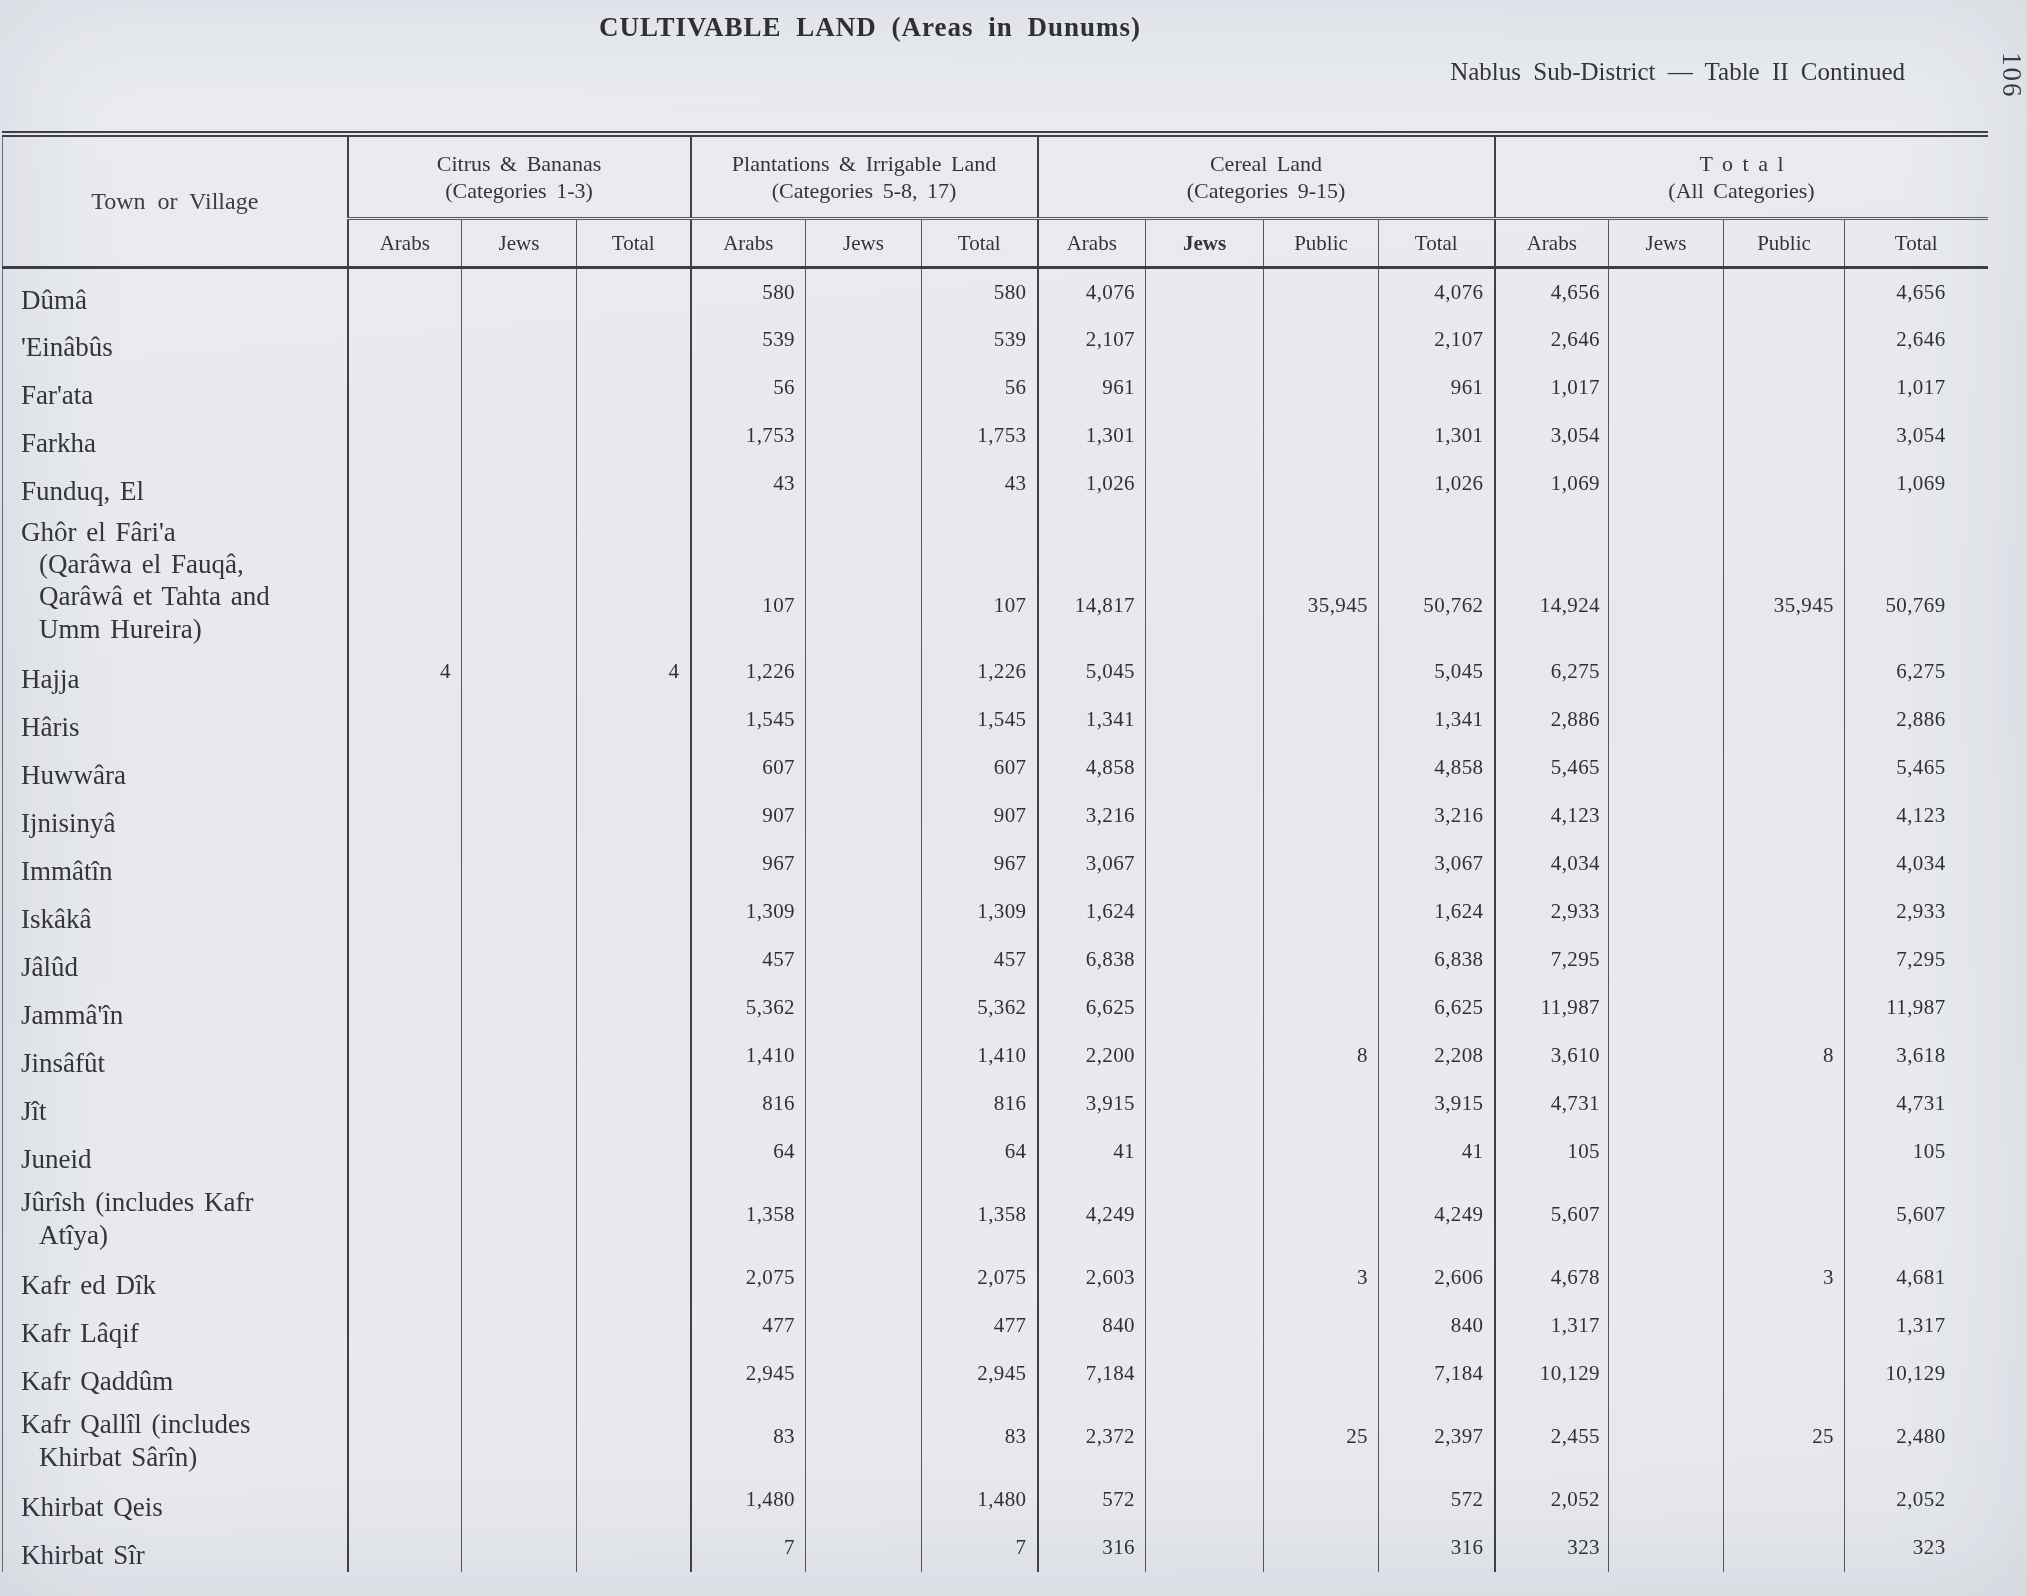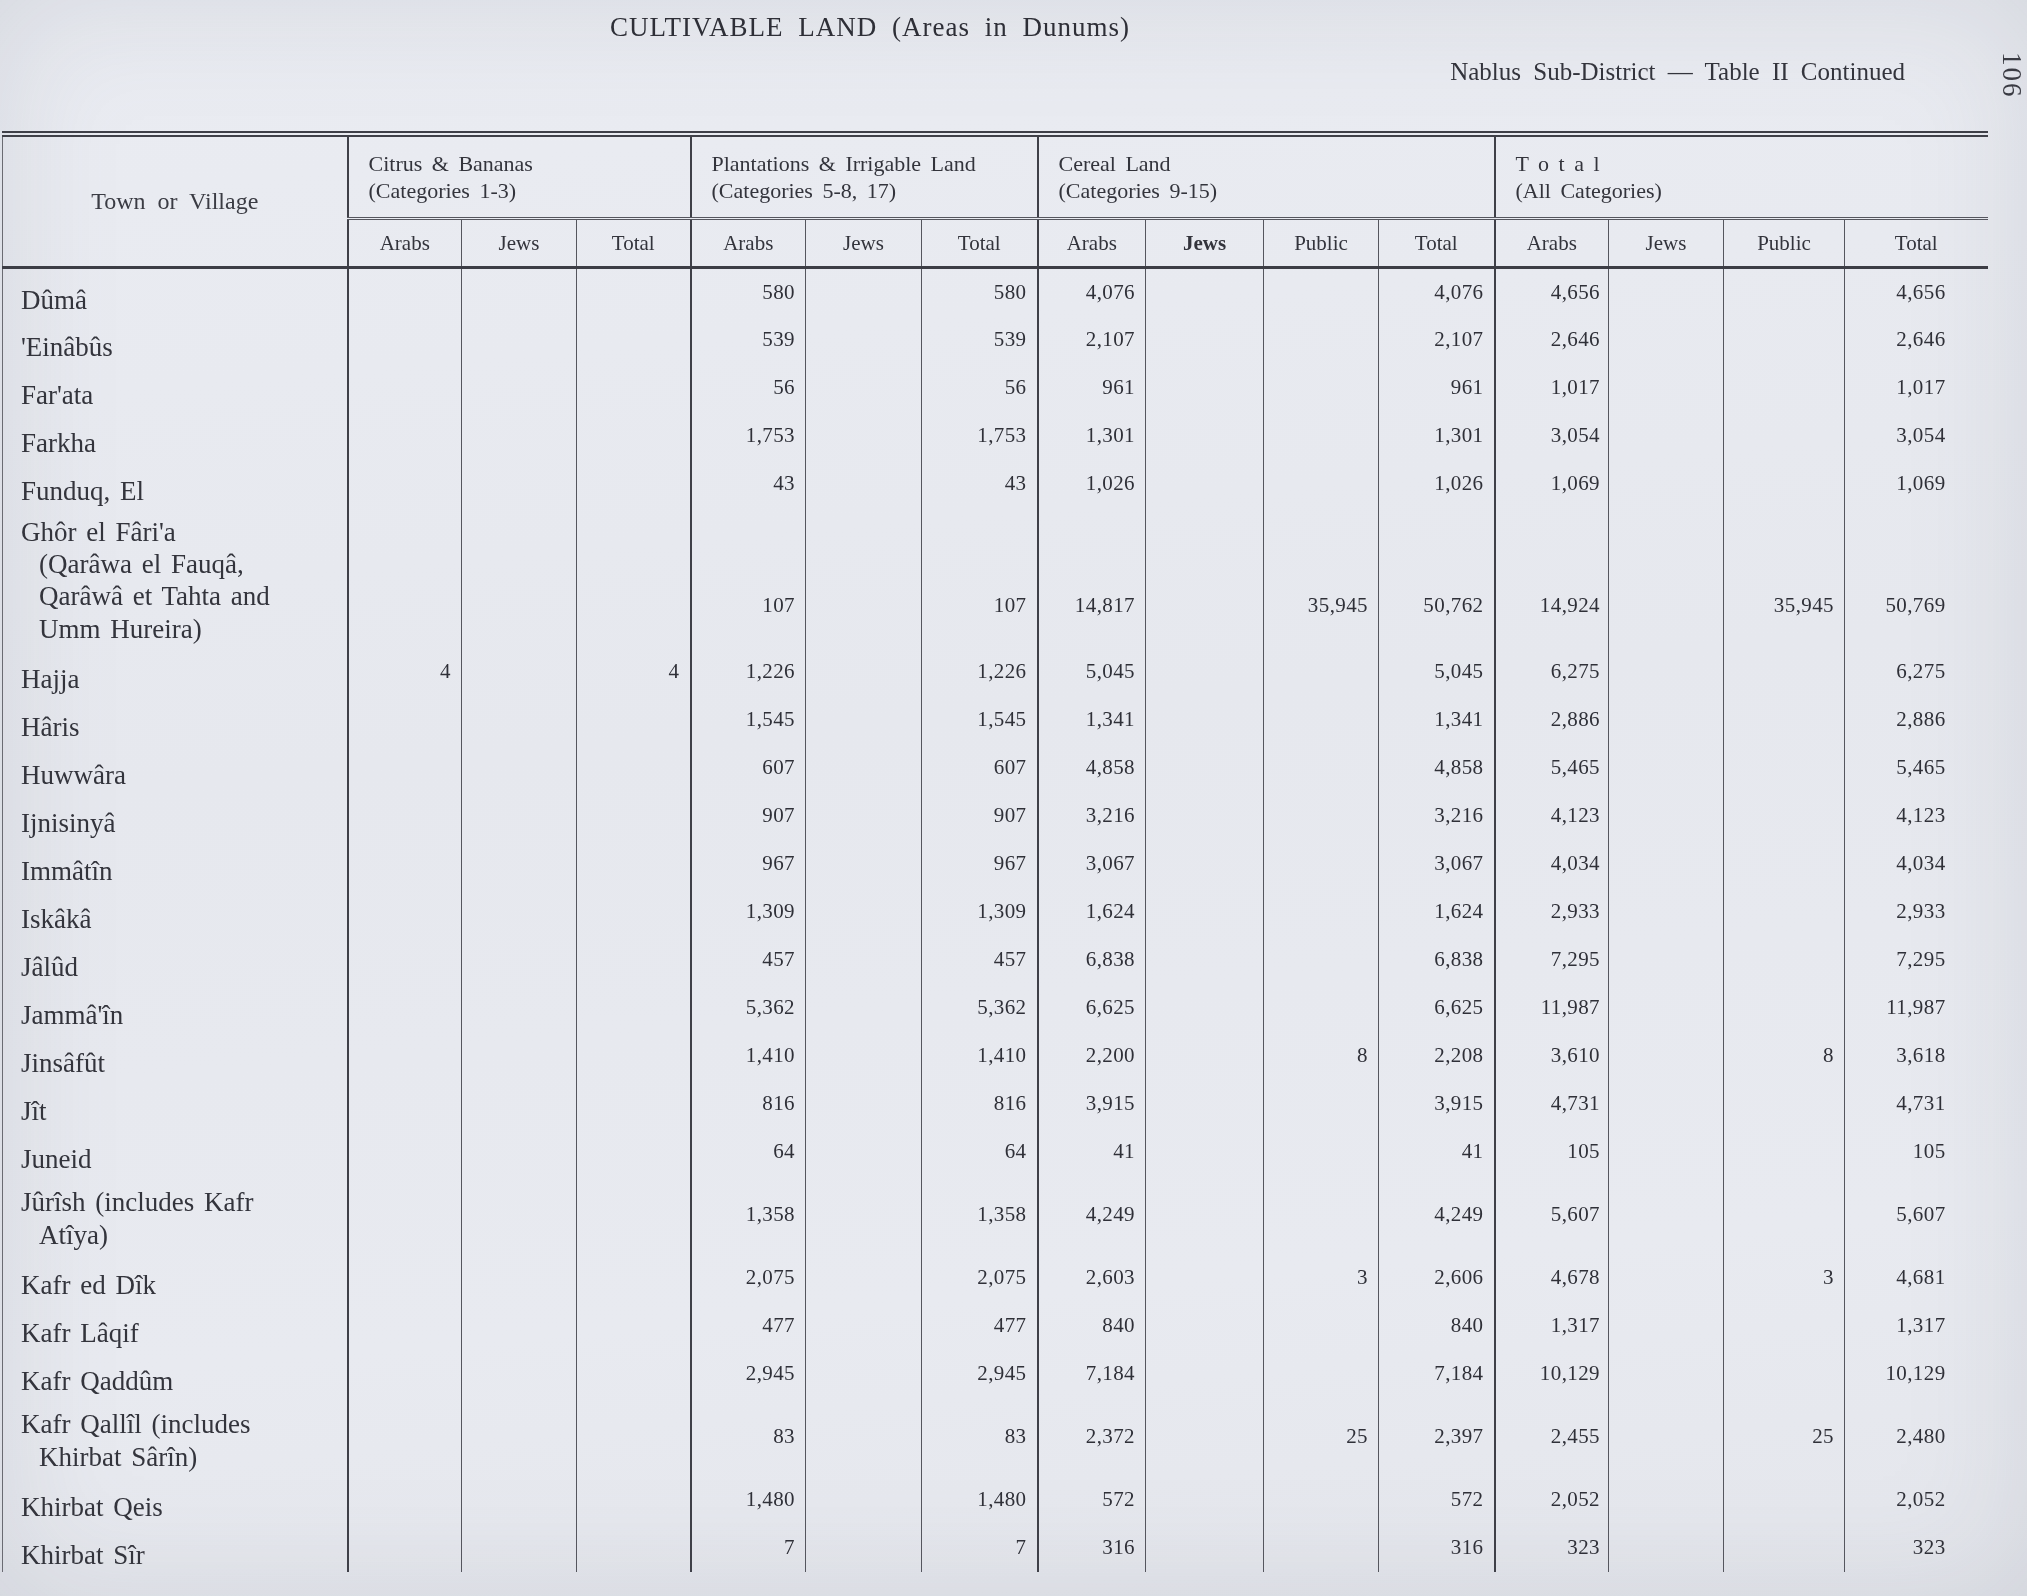--- a/index.html
+++ b/index.html
@@ -8,21 +8,21 @@
     width:2027px;height:1596px;
     margin:0 auto;
     background:linear-gradient(175deg,#eaecf2 0%,#e6e8ee 45%,#e8eaf0 78%,#e4e6ec 100%);
     overflow:hidden;
     color:#34353d;
     font-family:"Liberation Serif","DejaVu Serif",serif;
     box-shadow:inset 0 0 120px rgba(120,125,140,.18);
   }
   .title{
     position:absolute;top:12px;left:0;width:1740px;
-    text-align:center;font-size:27px;font-weight:normal;
+    text-align:center;font-size:27px;font-weight:bold;
     letter-spacing:1px;word-spacing:7px;color:#2e2f37;
   }
   .subtitle{
     position:absolute;top:58px;right:122px;
     font-size:25px;word-spacing:6px;color:#33343c;
   }
   .page-number{
     position:absolute;top:52px;right:0px;width:34px;
     writing-mode:vertical-rl;
     font-size:27px;letter-spacing:2px;color:#3a3b43;
@@ -34,21 +34,21 @@
     border-left:1px solid #6a6b72;
   }
   th,td{margin:0;font-weight:normal;}
   
   th.town-h{
     vertical-align:middle;text-align:center;
     font-size:24px;word-spacing:6px;color:#3b3c44;
     border-bottom:3px solid #3c3d45;
   }
   th.sec{
-    height:80px;vertical-align:middle;text-align:left;
+    height:80px;vertical-align:middle;text-align:center;
     font-size:22px;color:#33343c;
     border-left:2px solid #3f4048;
     border-bottom:3px double #55565e;
     padding:0 20px;
   }
   th.sec .s1{line-height:1.25;word-spacing:4px;}
   th.sec .s2{line-height:1.25;word-spacing:4px;}
   th.sub{
     height:44px;vertical-align:middle;text-align:center;
     font-size:21px;color:#33343c;

